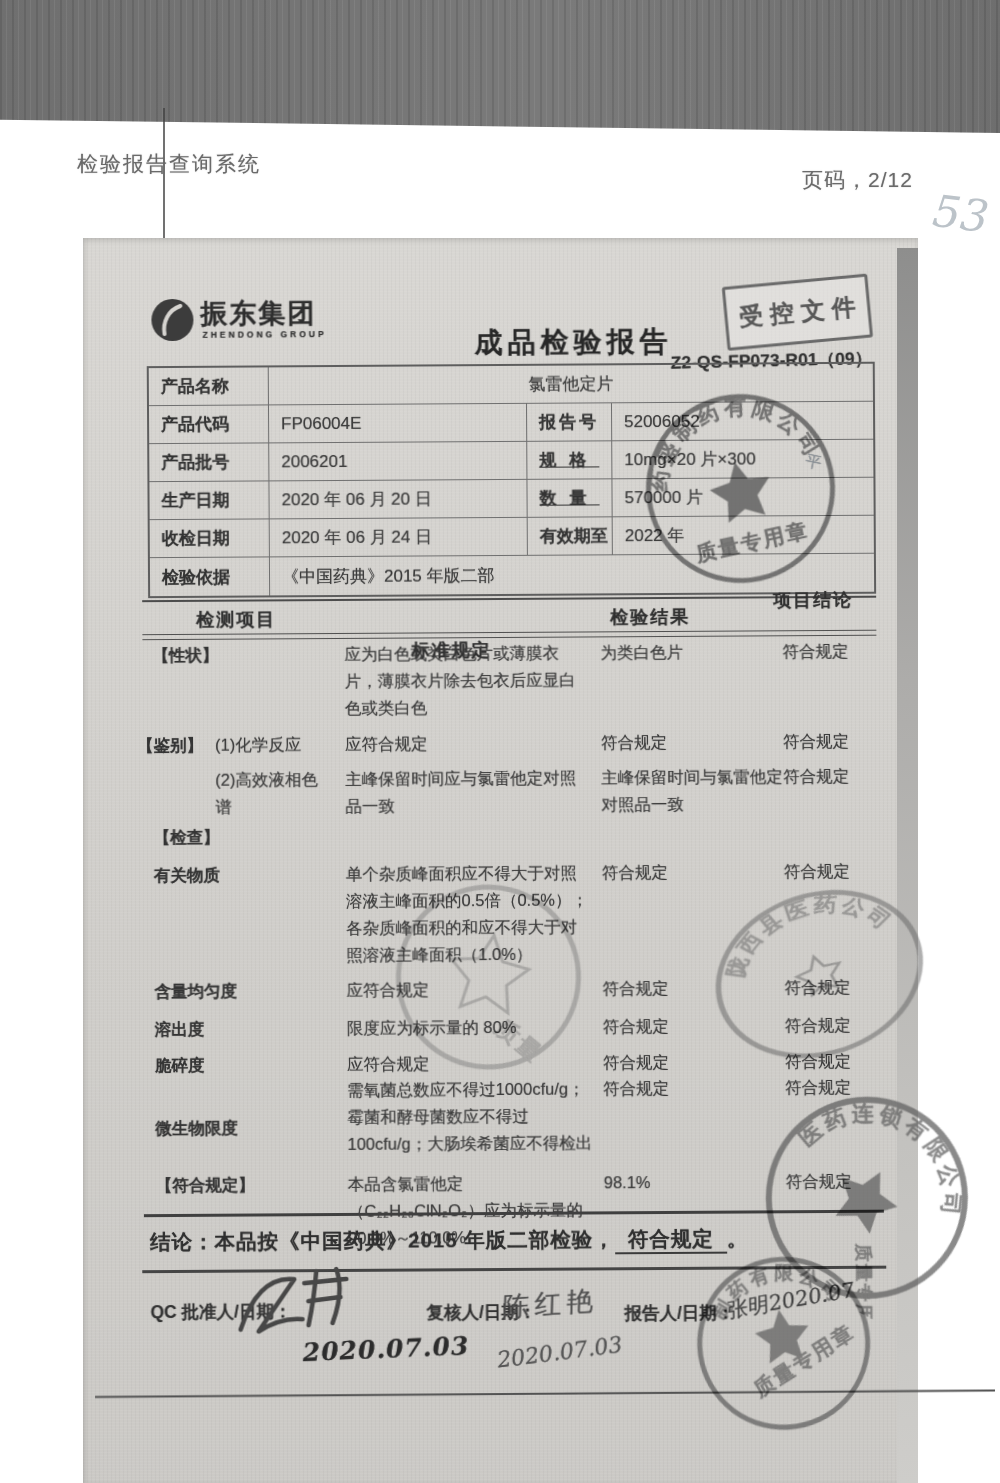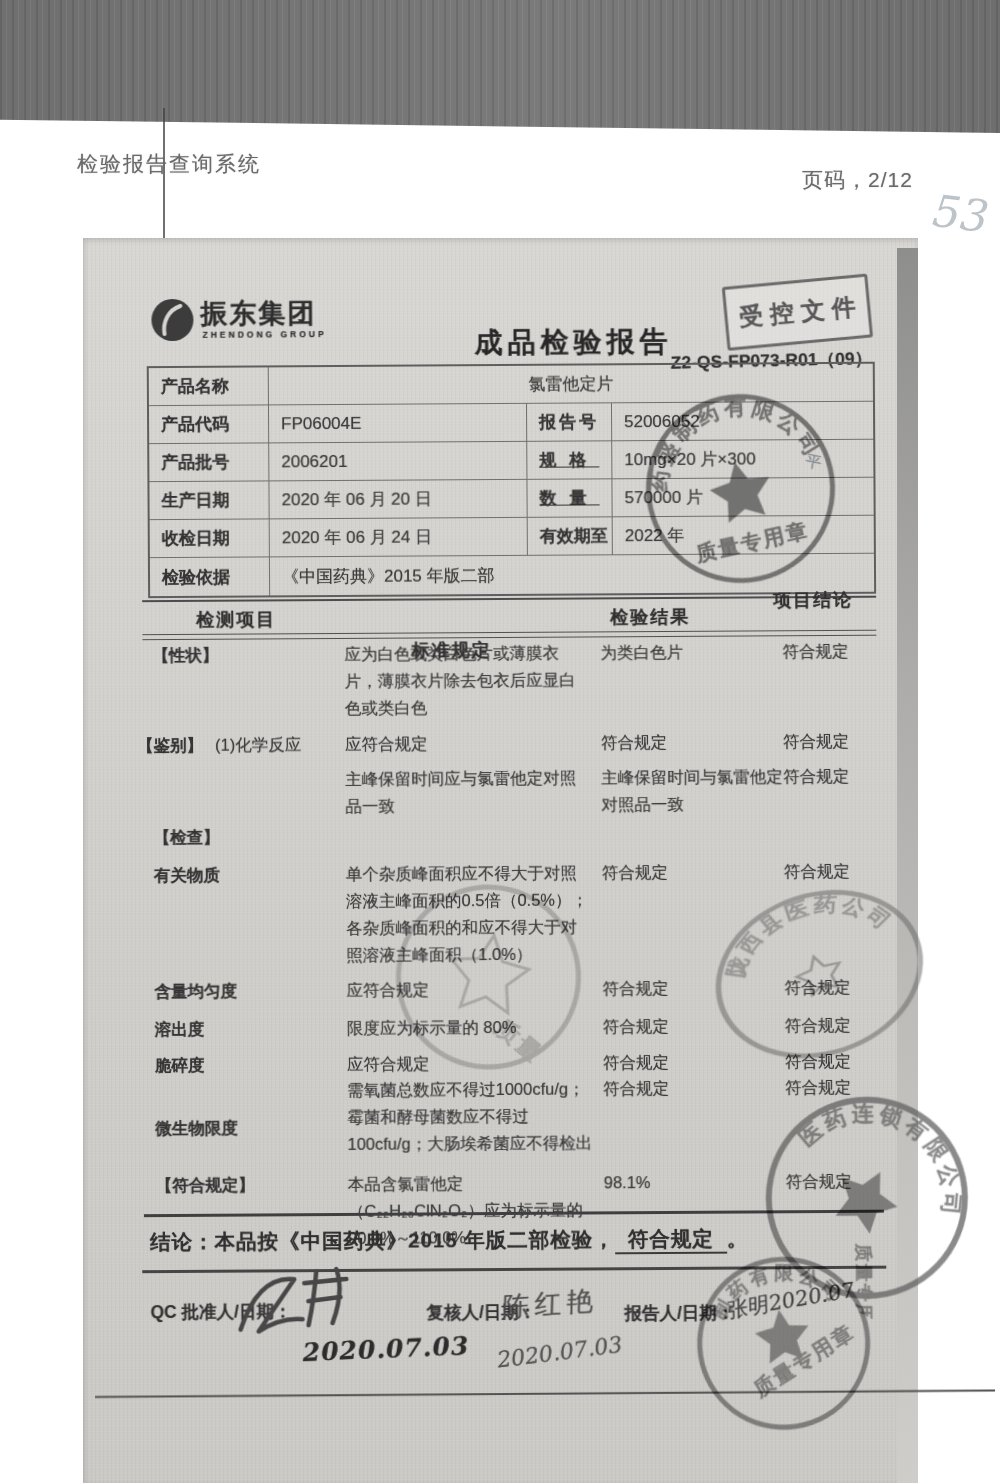--- a/index.html
+++ b/index.html
@@ -146,20 +146,21 @@
       <div class="rc" style="left:262px;top:402px;width:242px;">应为白色或类白色片或薄膜衣片，薄膜衣片除去包衣后应显白色或类白色</div>
       <div class="rc" style="left:518px;top:402px;width:190px;">为类白色片</div>
       <div class="rc" style="left:700px;top:402px;width:96px;">符合规定</div>
 
       <div class="rc b" style="left:54px;top:492px;">【鉴别】</div>
       <div class="rc" style="left:132px;top:492px;width:118px;">(1)化学反应</div>
       <div class="rc" style="left:262px;top:492px;width:242px;">应符合规定</div>
       <div class="rc" style="left:518px;top:492px;width:190px;">符合规定</div>
       <div class="rc" style="left:700px;top:492px;width:96px;">符合规定</div>
 
+      <div class="rc" style="left:132px;top:527px;width:114px;">(2)高效液相色谱</div>
       <div class="rc" style="left:262px;top:527px;width:242px;">主峰保留时间应与氯雷他定对照品一致</div>
       <div class="rc" style="left:518px;top:527px;width:195px;">主峰保留时间与氯雷他定对照品一致</div>
       <div class="rc" style="left:700px;top:527px;width:96px;">符合规定</div>
 
       <div class="rc b" style="left:70px;top:584px;">【检查】</div>
 
       <div class="rc b" style="left:70px;top:622px;">有关物质</div>
       <div class="rc" style="left:262px;top:622px;width:246px;">单个杂质峰面积应不得大于对照溶液主峰面积的0.5倍（0.5%）；各杂质峰面积的和应不得大于对照溶液主峰面积（1.0%）</div>
       <div class="rc" style="left:518px;top:622px;width:190px;">符合规定</div>
       <div class="rc" style="left:700px;top:622px;width:96px;">符合规定</div>

